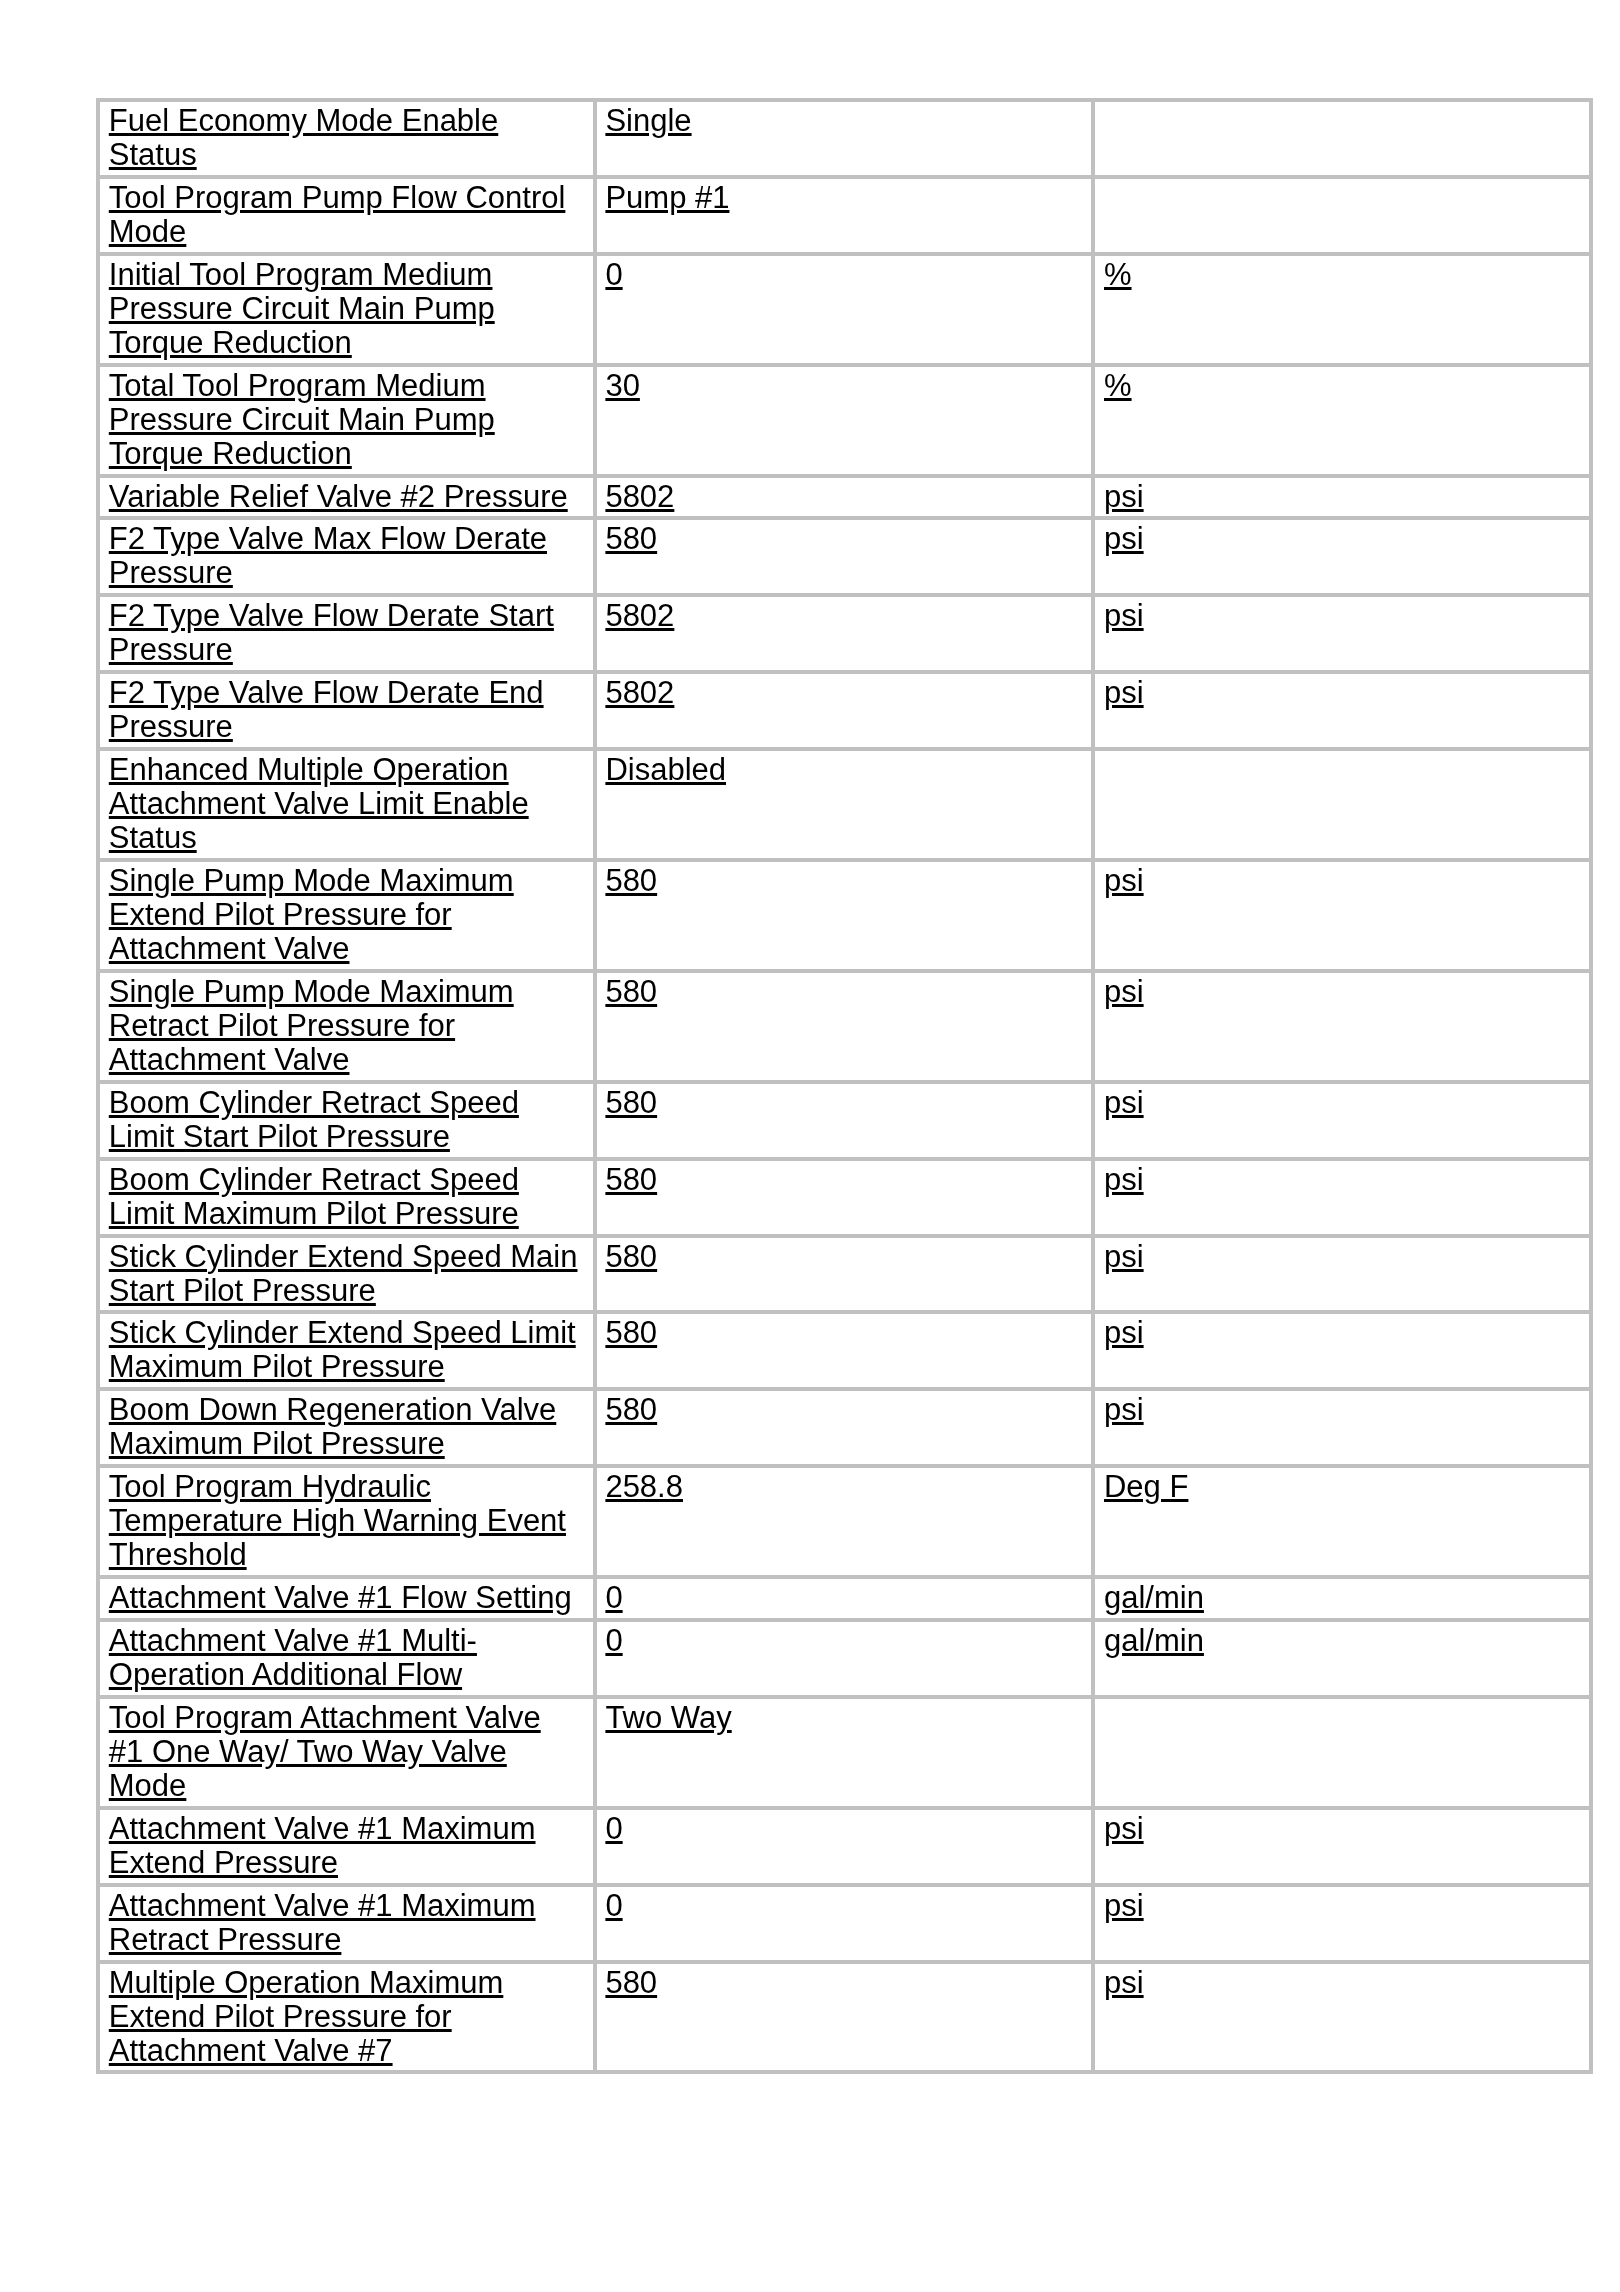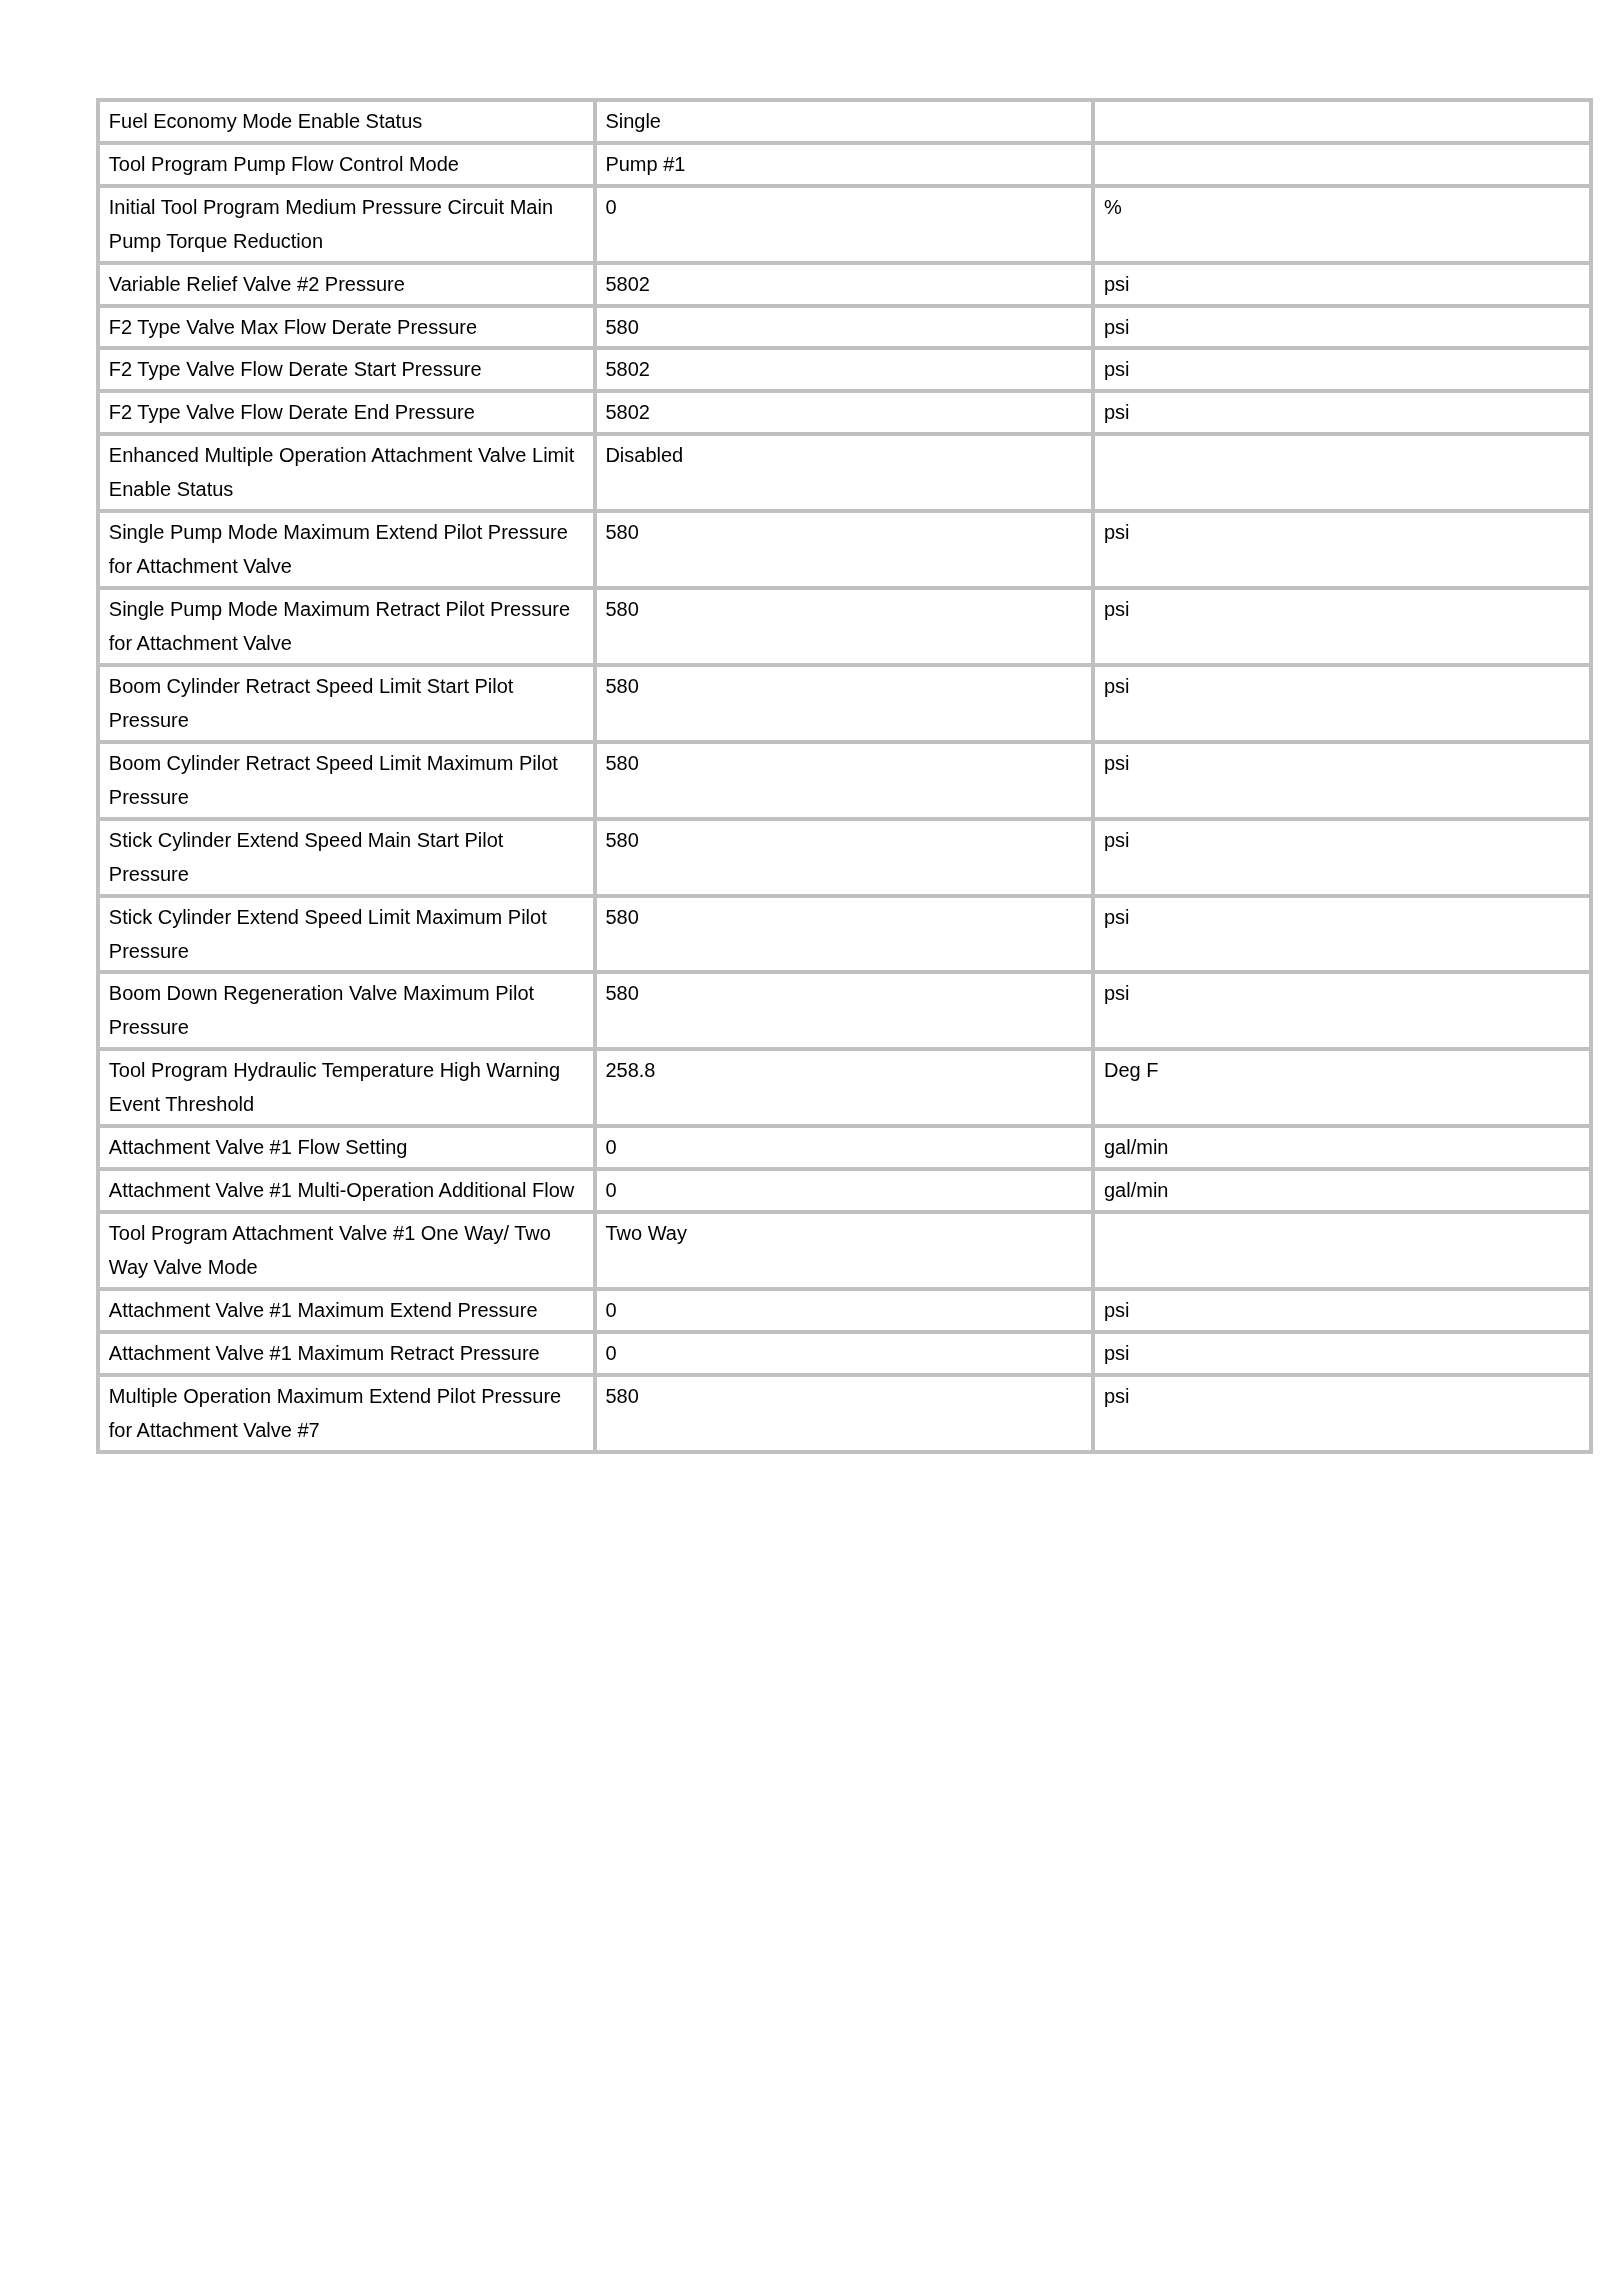--- a/index.html
+++ b/index.html
@@ -23,22 +23,23 @@
     background: #ffffff;
     overflow: hidden;
   }
   table.param-table {
     position: absolute;
     left: 96px;
     top: 98px;
     width: 1426px;
     border-collapse: collapse;
     table-layout: fixed;
-    font-size: 20px;
+    font-size: 31px;
     line-height: 34px;
+    text-decoration: underline;
   }
   table.param-table td {
     border: 4.9px solid #c0c0c0;
     vertical-align: top;
     padding: 2px 9.8px 2.9px 8.8px;
     overflow: hidden;
     word-wrap: break-word;
   }
   td.col-parameter { width: 474px; }
   td.col-value     { width: 476px; }
@@ -56,20 +57,25 @@
           <td class="col-unit"></td>
         </tr>
         <tr>
           <td class="col-parameter">Tool Program Pump Flow Control Mode</td>
           <td class="col-value">Pump #1</td>
           <td class="col-unit"></td>
         </tr>
         <tr>
           <td class="col-parameter">Initial Tool Program Medium Pressure Circuit Main Pump Torque Reduction</td>
           <td class="col-value">0</td>
+          <td class="col-unit">%</td>
+        </tr>
+        <tr>
+          <td class="col-parameter">Total Tool Program Medium Pressure Circuit Main Pump Torque Reduction</td>
+          <td class="col-value">30</td>
           <td class="col-unit">%</td>
         </tr>
         <tr>
           <td class="col-parameter">Variable Relief Valve #2 Pressure</td>
           <td class="col-value">5802</td>
           <td class="col-unit">psi</td>
         </tr>
         <tr>
           <td class="col-parameter">F2 Type Valve Max Flow Derate Pressure</td>
           <td class="col-value">580</td>

